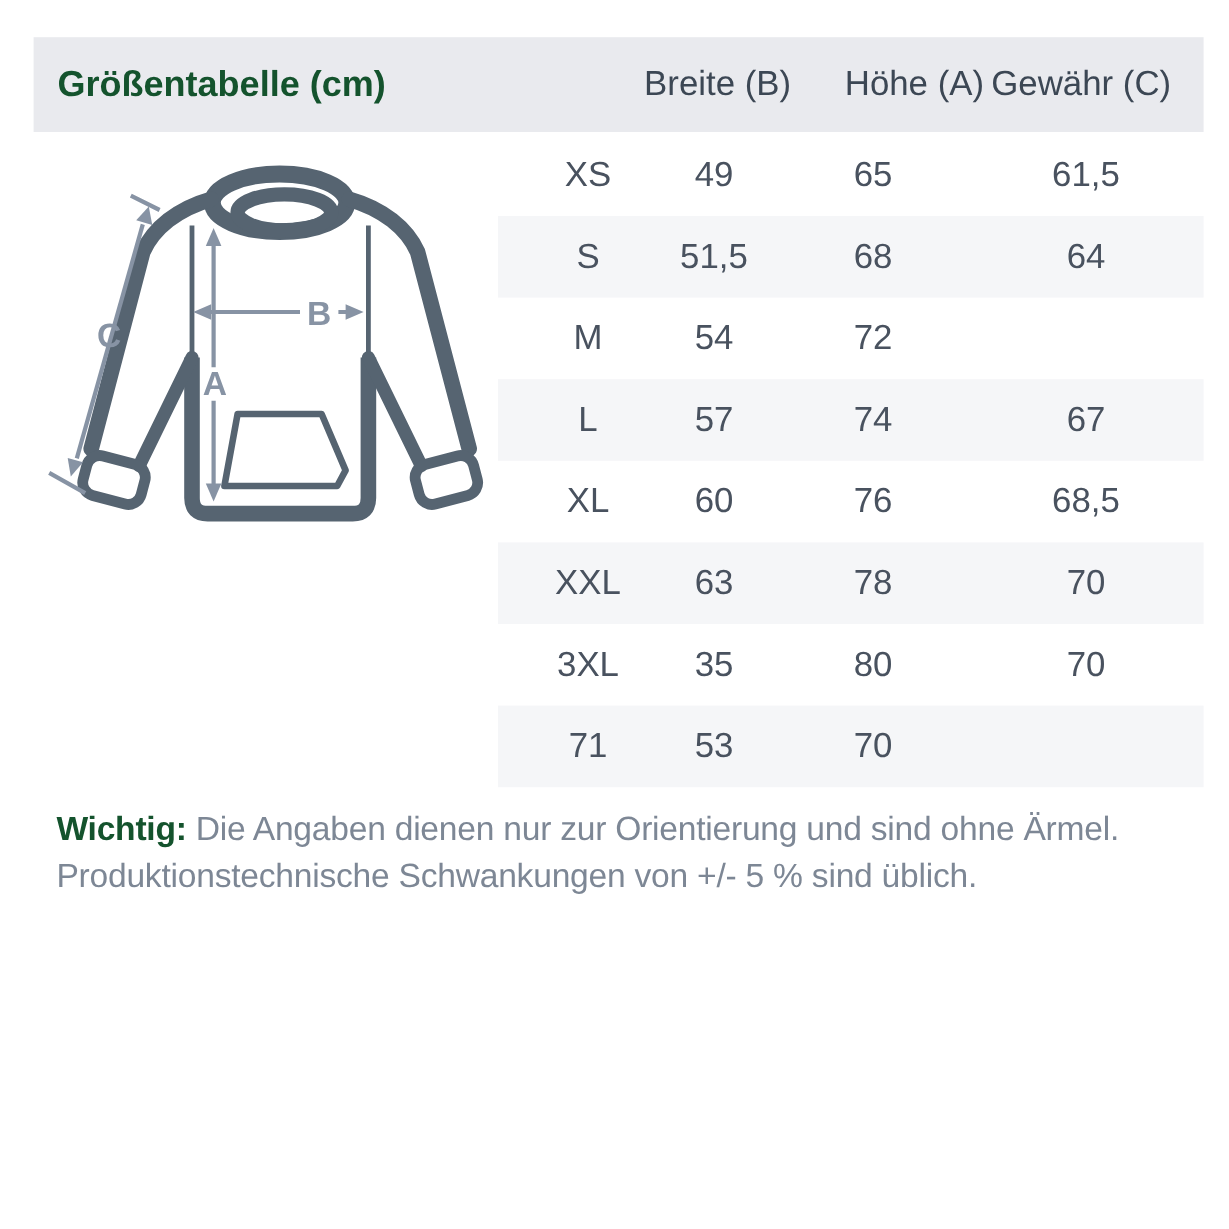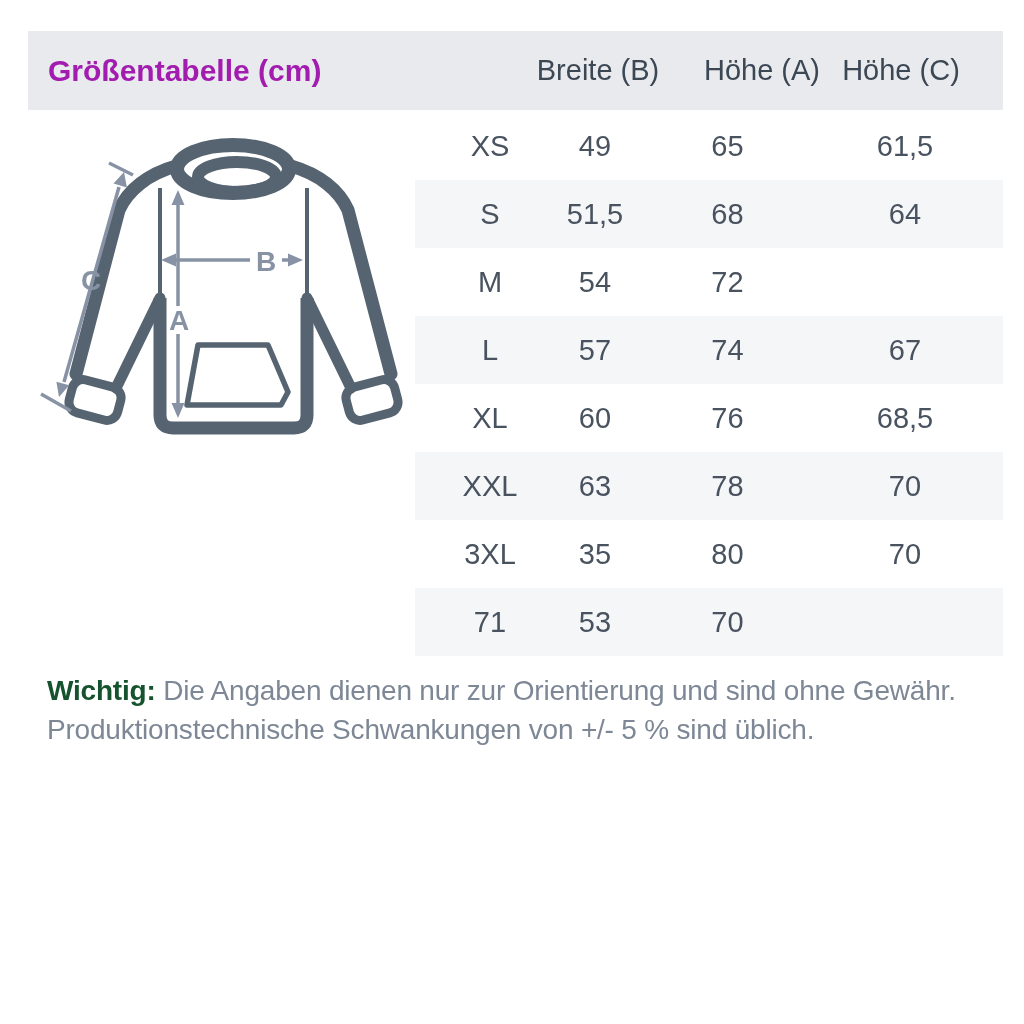--- a/index.html
+++ b/index.html
@@ -7,21 +7,21 @@
     position:relative;width:1024px;height:1024px;background:#ffffff;
     font-family:"Liberation Sans", sans-serif;overflow:hidden;
   }
   
   .header-band{
     position:absolute;left:28px;top:31px;width:975px;height:79px;
     background:#e9eaee;display:flex;align-items:center;
   }
   .header-title{
     position:absolute;left:20px;top:0;height:100%;display:flex;align-items:center;
-    font-size:30px;font-weight:bold;color:#a21caf;letter-spacing:0px;white-space:nowrap;
+    font-size:30px;font-weight:bold;color:#14532d;letter-spacing:0px;white-space:nowrap;
   }
   .col-head{
     position:absolute;top:0;height:100%;display:flex;align-items:center;
     transform:translateX(-50%);font-size:29px;font-weight:normal;color:#3c4754;white-space:nowrap;
   }
   .col-head.c1{left:570px;}  
   .col-head.c2{left:734px;}  
   .col-head.c3{left:873px;}  
 
   
@@ -49,21 +49,21 @@
 </style>
 </head>
 <body>
 
 <div id="screen">
 
   <div class="header-band">
     <div class="header-title">Größentabelle (cm)</div>
     <div class="col-head c1">Breite (B)</div>
     <div class="col-head c2">Höhe (A)</div>
-    <div class="col-head c3">Höhe (C)</div>
+    <div class="col-head c3">Gewähr (C)</div>
   </div>
 
   <div class="diagram">
     <svg viewBox="0 0 372 338">
       <g fill="none" stroke="#566471">
 
         <ellipse cx="193" cy="41" rx="56" ry="24" stroke-width="14"></ellipse>
         <ellipse cx="197" cy="49" rx="39" ry="15" stroke-width="12"></ellipse>
 
         <path d="M120,60 V172 M267,60 V172" stroke-width="4"></path>
@@ -152,17 +152,17 @@
     </div>
     <div class="row stripe">
       <div class="cell">71</div>
       <div class="cell">53</div>
       <div class="cell">70</div>
       <div></div>
     </div>
   </div>
 
   <div class="footer-note">
-    <div><b>Wichtig:</b> <span>Die Angaben dienen nur zur Orientierung und sind ohne Gewähr.</span></div>
+    <div><b>Wichtig:</b> <span>Die Angaben dienen nur zur Orientierung und sind ohne Ärmel.</span></div>
     <div>Produktionstechnische Schwankungen von +/- 5 % sind üblich.</div>
   </div>
 
 </div>
 
 </body></html>

